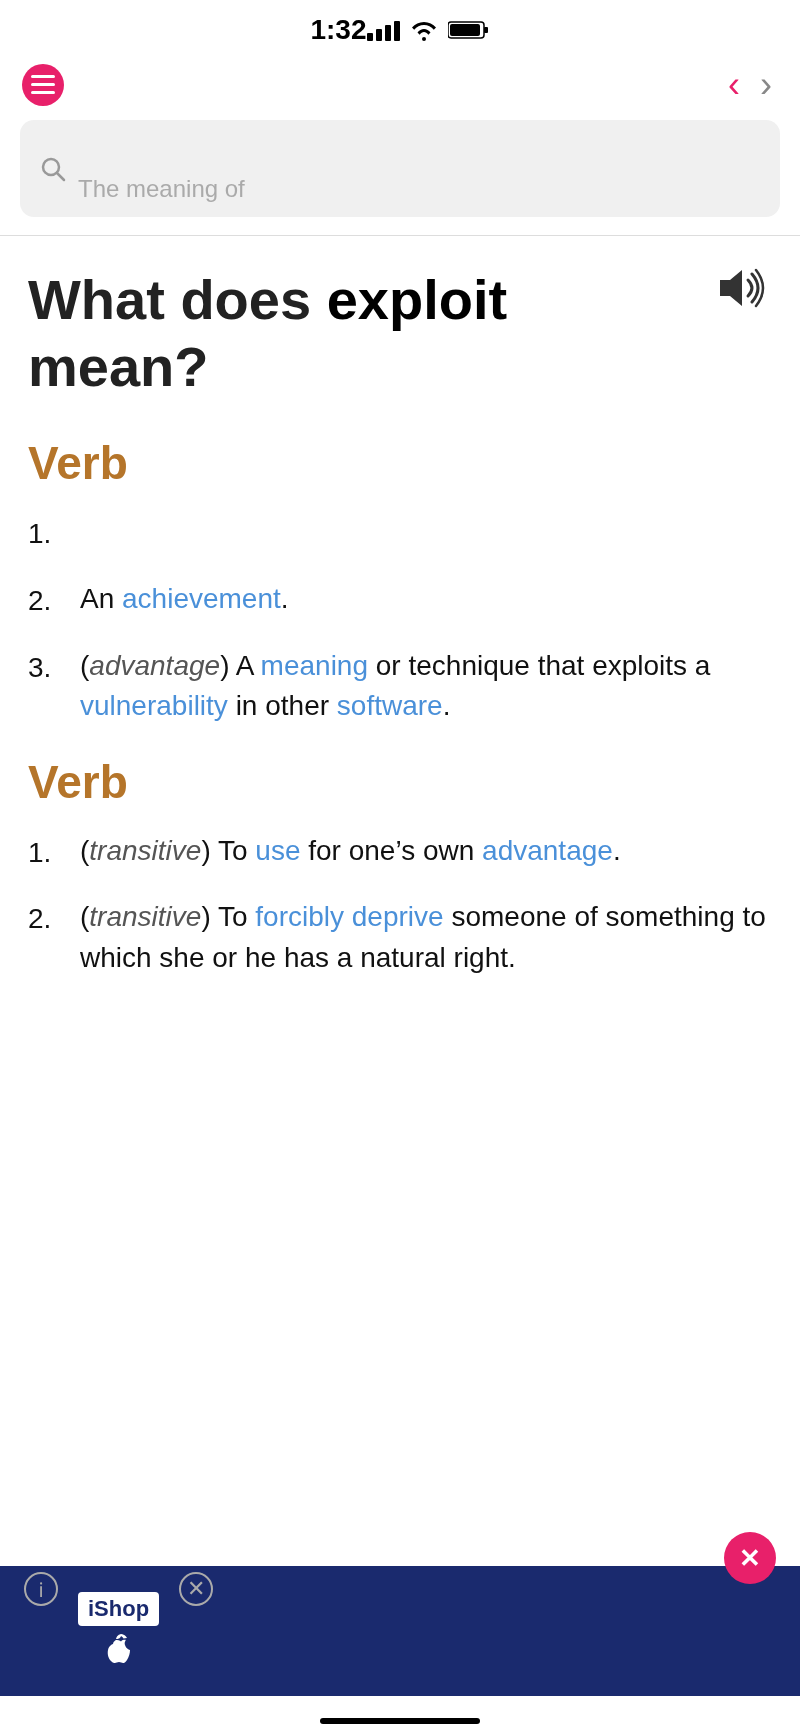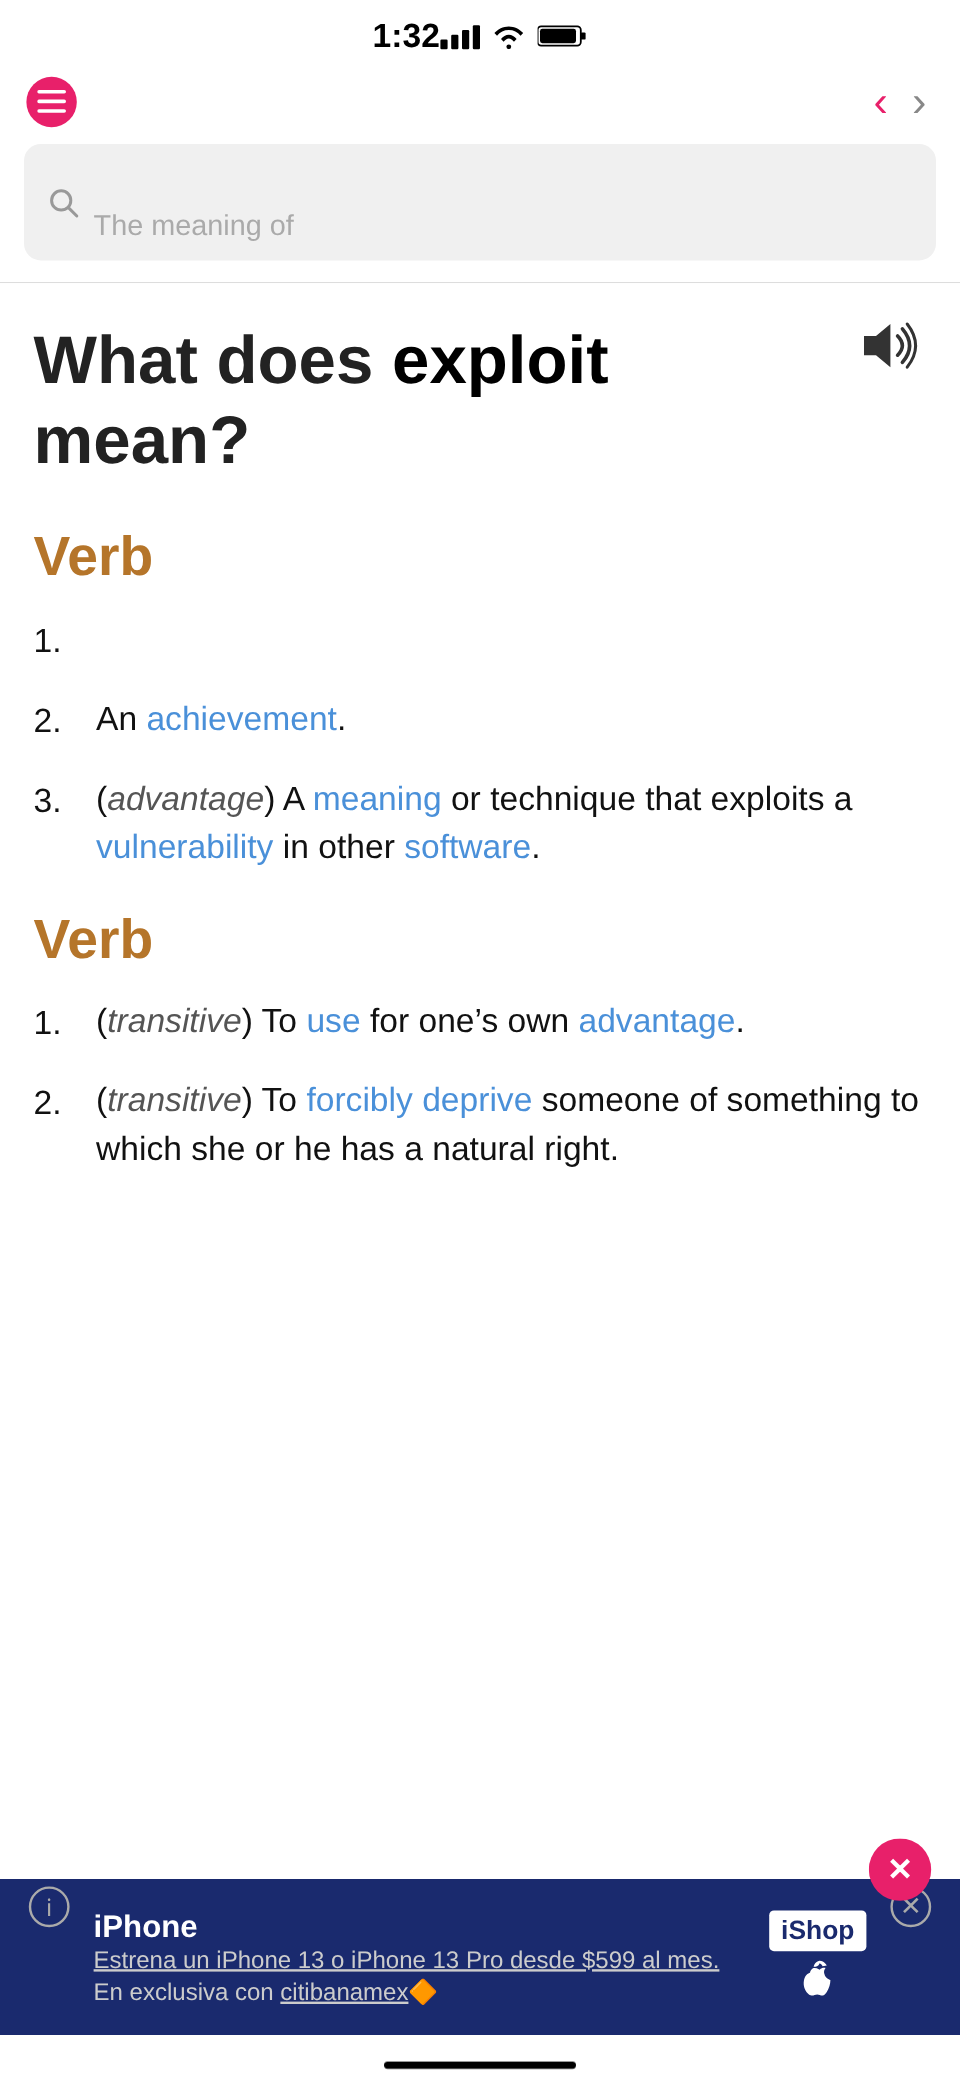--- a/index.html
+++ b/index.html
@@ -405,29 +405,20 @@
     </ol>
   </div>
 </div>
 
 <div class="overlay-close">
   <span class="overlay-close-icon">✕</span>
 </div>
 
 <div class="ad-banner">
   <div class="ad-info-icon">ℹ</div>
-  <div class="ad-text-block">
-    <div class="ad-title-text">iPhone</div>
-    <div class="ad-subtitle-text">
-      <span>Estrena un iPhone 13 o iPhone 13 Pro desde $599 al mes.</span>
-    </div>
-    <div class="ad-subtitle-text">
-      En exclusiva con <span style="text-decoration:underline">citibanamex</span>🔶
-    </div>
-  </div>
   <div class="ad-logo-block">
     <div class="ad-ishop">iShop</div>
     <svg width="40" height="40" viewBox="0 0 40 40">
       <path d="M28,8 C28,8 26,4 22,4 C22,4 18,4.5 17,9 C17,9 21,9.5 22,6 C22,6 24,7 24.5,8.5 Z" fill="#ffffff"></path>
       <path d="M14,14 C14,14 10,15 9,20 C8,25 10,29 12,31 C14,33 15,33 16,33 C17,33 18.5,32 20,32 C21.5,32 23,33 24,33 C25,33 26.5,32.5 28,30 C30,27 31,23 31,20 C31,20 27,19 26,15 C25,12 27,10 27,10 C27,10 24,9 22,11.5 C22,11.5 20,9.5 17,10 C17,10 14.5,11 14,14 Z" fill="#ffffff"></path>
     </svg>
   </div>
   <div class="ad-close-icon">✕</div>
 </div>
 

